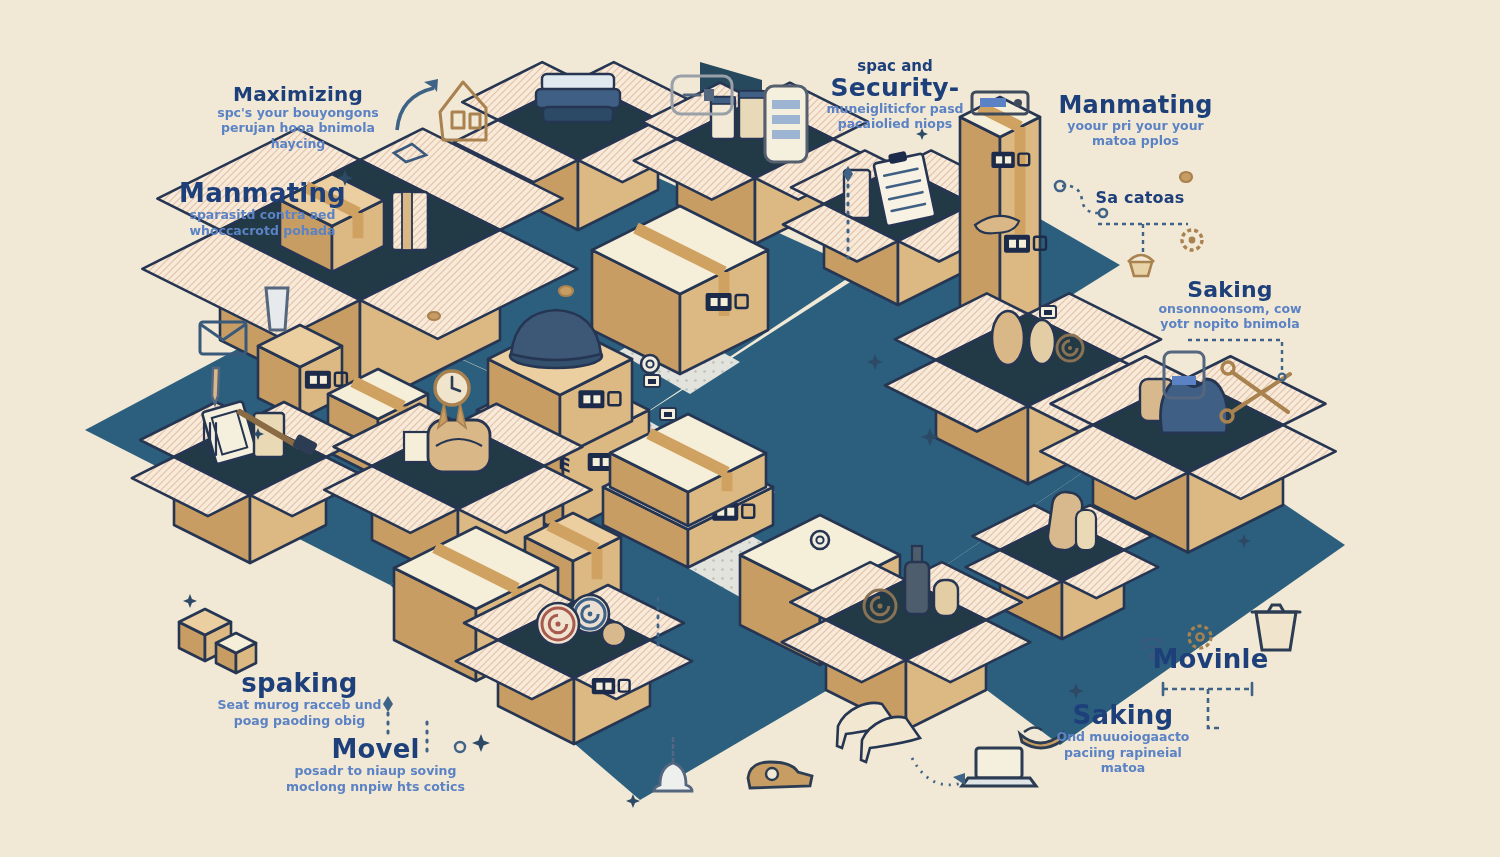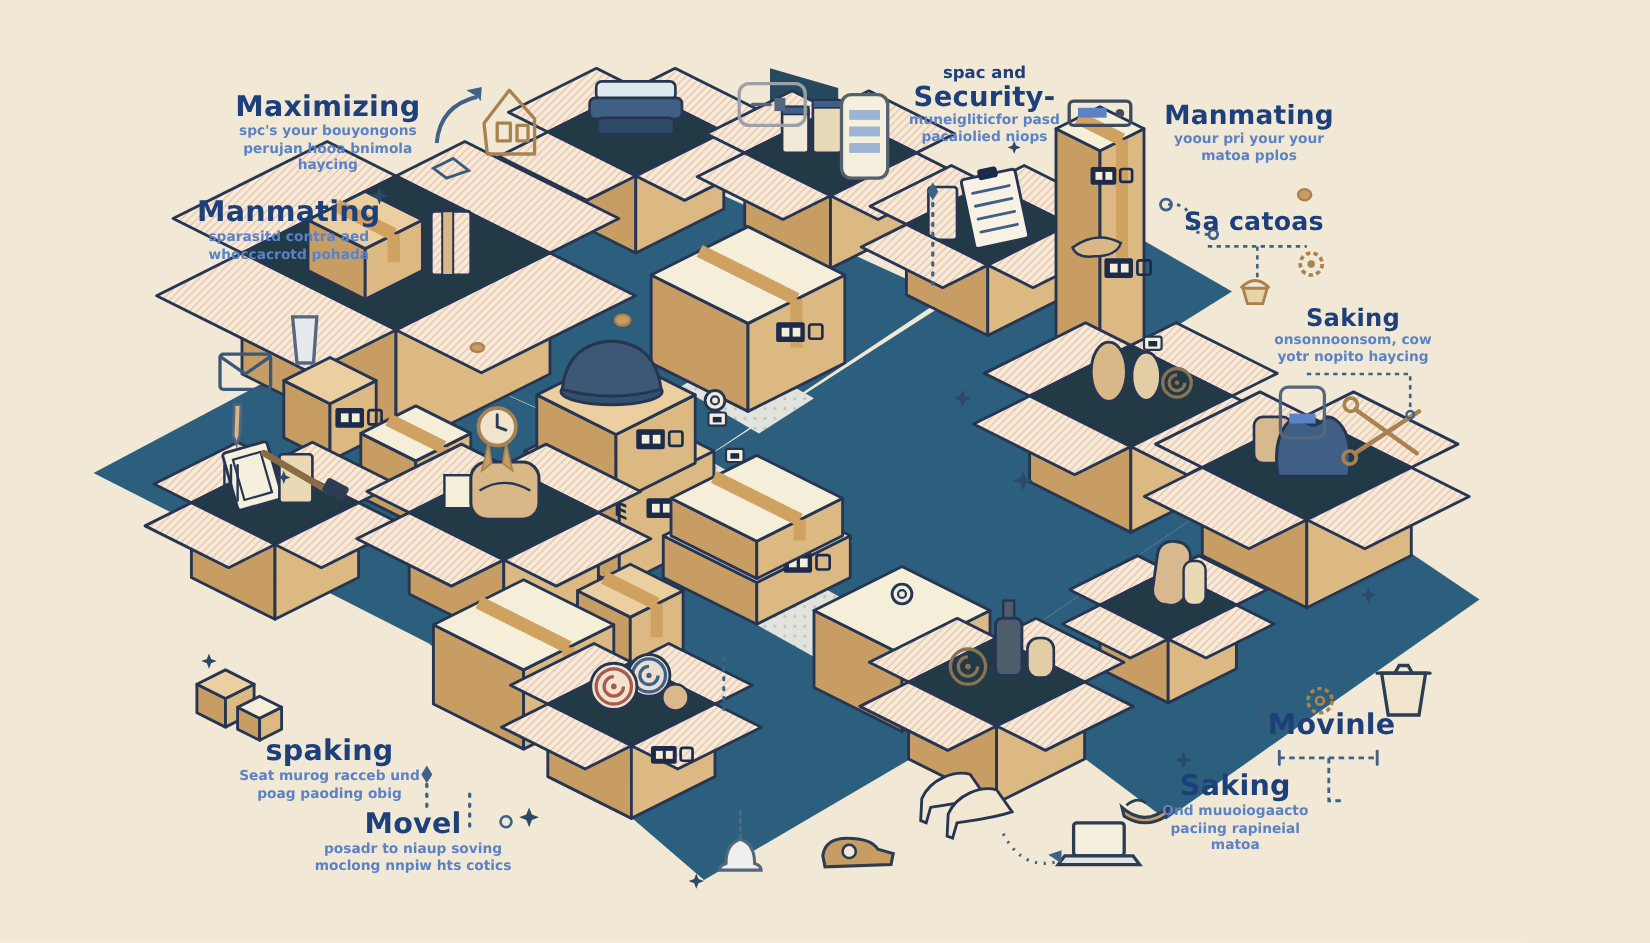--- a/index.html
+++ b/index.html
@@ -3,22 +3,22 @@
 <meta charset="utf-8">
 <style>
   html,body{margin:0;padding:0;}
   body{font-family:"DejaVu Sans","Liberation Sans",sans-serif;}
   .stage{position:relative;width:1500px;height:857px;overflow:hidden;background:#f1e9d6;}
   .stage svg{position:absolute;left:0;top:0;}
   .label{position:absolute;text-align:center;z-index:5;color:#1d3f7a;}
   .label .hd{font-weight:800;letter-spacing:.2px;line-height:1.05;}
   .label .pre{font-weight:800;font-size:15px;line-height:1.1;}
   .label .ln{font-weight:700;color:#5b82c4;font-size:12.5px;line-height:1.22;}
-  .hd27{font-size:26px;} .hd26{font-size:26px;} .hd25{font-size:25px;}
-  .hd24{font-size:24px;} .hd23{font-size:23px;} .hd22{font-size:22px;}
+  .hd27{font-size:20px;} .hd26{font-size:26px;} .hd25{font-size:25px;}
+  .hd24{font-size:24px;} .hd23{font-size:16px;} .hd22{font-size:22px;}
   .ln-sm{font-size:11.5px;}
 </style>
 </head>
 <body>
 
 <div class="stage">
 
   <svg id="scene" width="1500" height="857" viewBox="0 0 1500 857">
       <defs>
         <pattern id="hatch" width="7" height="7" patternUnits="userSpaceOnUse">
@@ -531,21 +531,21 @@
     <div class="ln">matoa pplos</div>
   </div>
 
   <div class="label" style="left:1055px;top:190px;width:170px;">
     <div class="hd hd23">Sa catoas</div>
   </div>
 
   <div class="label" style="left:1125px;top:278px;width:210px;">
     <div class="hd hd22">Saking</div>
     <div class="ln ln-sm">onsonnoonsom, cow</div>
-    <div class="ln ln-sm">yotr nopito haycing</div>
+    <div class="ln ln-sm">yotr nopito bnimola</div>
   </div>
 
   <div class="label" style="left:192px;top:670px;width:215px;">
     <div class="hd hd26">spaking</div>
     <div class="ln">Seat murog racceb und</div>
     <div class="ln">poag paoding obig</div>
   </div>
 
   <div class="label" style="left:258px;top:736px;width:235px;">
     <div class="hd hd26">Movel</div>

